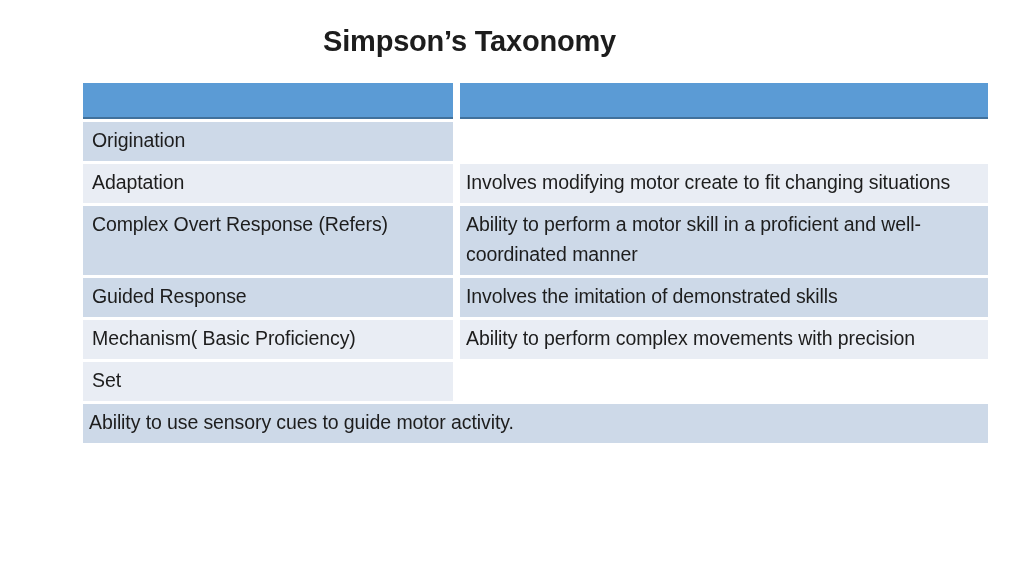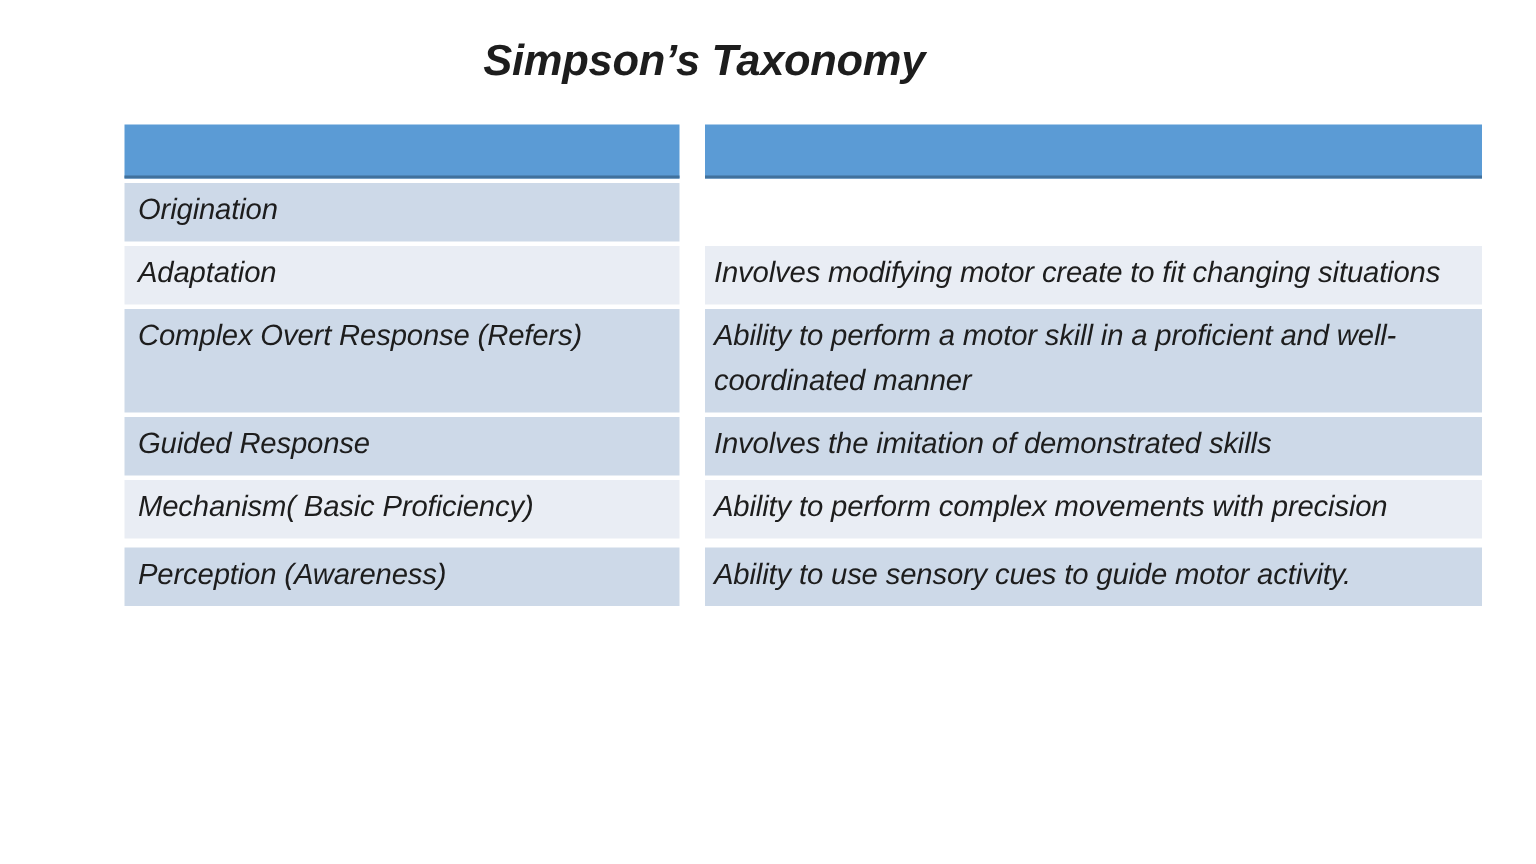--- a/index.html
+++ b/index.html
@@ -11,21 +11,20 @@
     width: 1024px;
     height: 576px;
     overflow: hidden;
     font-family: "Liberation Sans", sans-serif;
   }
   .slide {
     position: relative;
     width: 955px;
     height: 576px;
     background: var(--bg, #ffffff);
-    font-style: italic;
   }
   .title {
     position: absolute;
     top: 25px;
     left: 0;
     right: 16px;
     margin: 0;
     text-align: center;
     font-size: 29px;
     font-weight: bold;
@@ -33,21 +32,21 @@
     color: var(--text, #1d1d1d);
   }
   .taxonomy-table {
     position: absolute;
     left: 83px;
     top: 83px;
     width: 905px;
   }
   .thead, .trow {
     display: flex;
-    column-gap: 17px;
+    column-gap: 7px;
   }
   .thead .cell {
     background: var(--header-fill, #5b9bd5);
     height: 36px;
     border-bottom: 2px solid var(--header-underline, #41719c);
   }
   .trow {
     margin-top: 3px;
   }
   .trow .cell {
@@ -98,20 +97,20 @@
         </div>
         <div class="trow shade-dark">
           <div class="cell c1">Guided Response</div>
           <div class="cell c2">Involves the imitation of demonstrated skills</div>
         </div>
         <div class="trow shade-light">
           <div class="cell c1">Mechanism( Basic Proficiency)</div>
           <div class="cell c2">Ability to perform complex movements with precision</div>
         </div>
         <div class="trow shade-light">
+          <div class="cell c1">Set</div>
         </div>
         <div class="trow shade-dark">
-          <div class="cell c1">Perception (Awareness)</div>
           <div class="cell c2">Ability to use sensory cues to guide motor activity.</div>
         </div>
       </div>
   </div>
 </div>
 
 </body></html>

